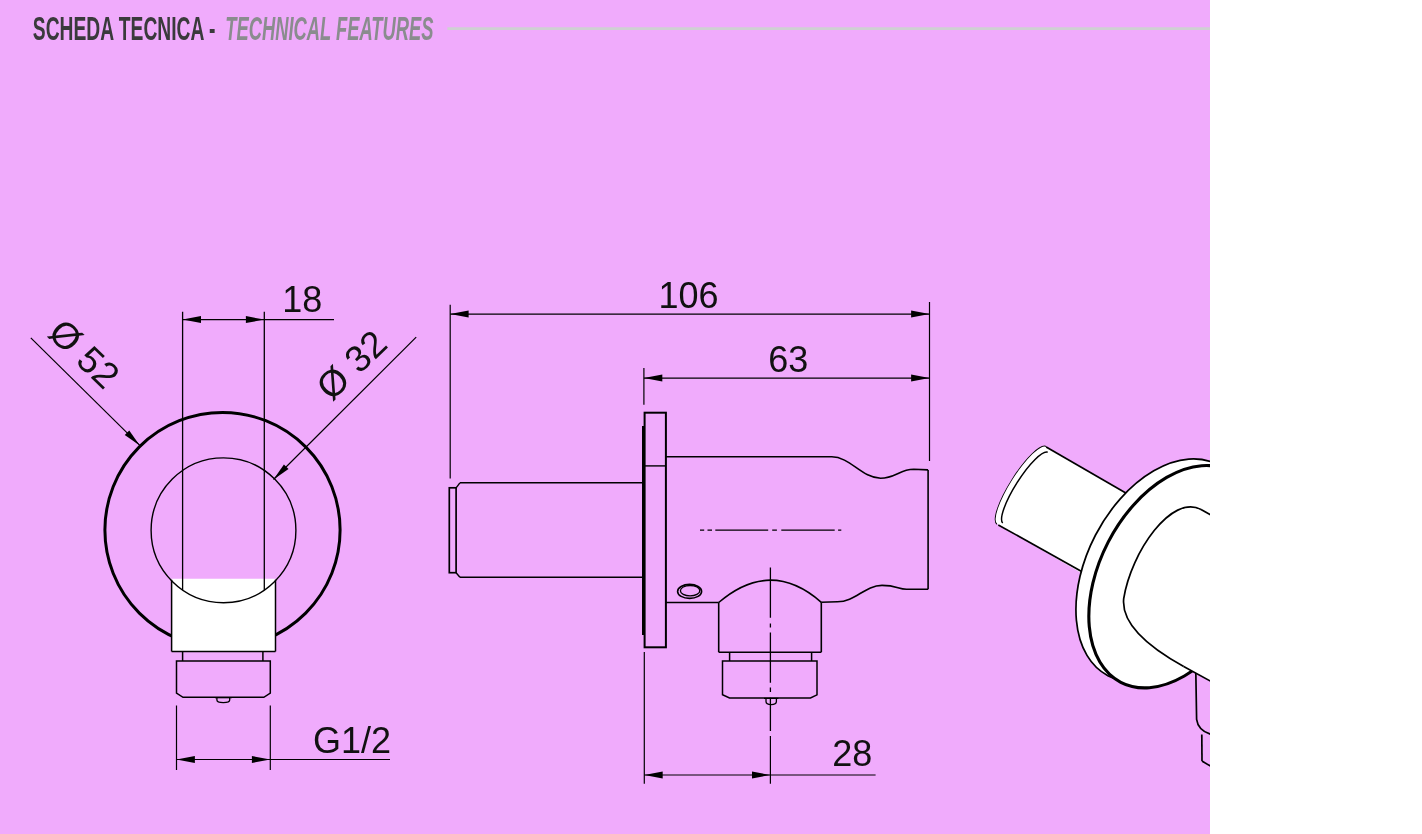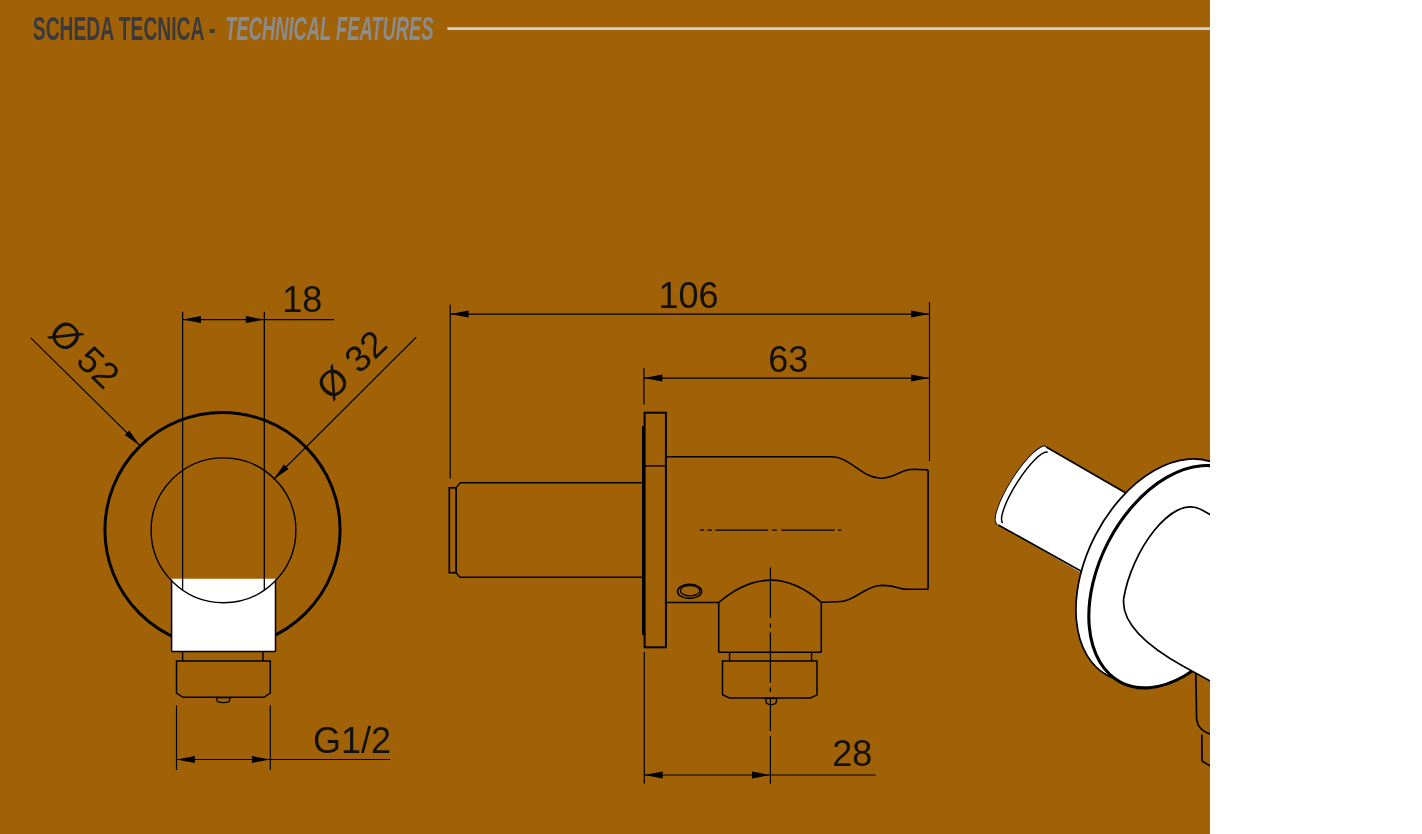--- a/index.html
+++ b/index.html
@@ -1,16 +1,16 @@
 <!DOCTYPE html>
 <html><head>
 <meta charset="utf-8">
 <style>
 html,body{margin:0;padding:0;background:#fff;}
-#page{position:relative;width:1210px;height:834px;background:#a16207;overflow:hidden;}
+#page{position:relative;width:1210px;height:834px;background:#f0abfc;overflow:hidden;}
 svg{position:absolute;top:0;left:0;}
 text{font-family:"Liberation Sans",sans-serif;}
 .hdr{font-weight:bold;}
 </style>
 </head>
 <body>
 <div id="page">
 <svg width="1422" height="834" viewBox="0 0 1422 834">
 
   <g>

